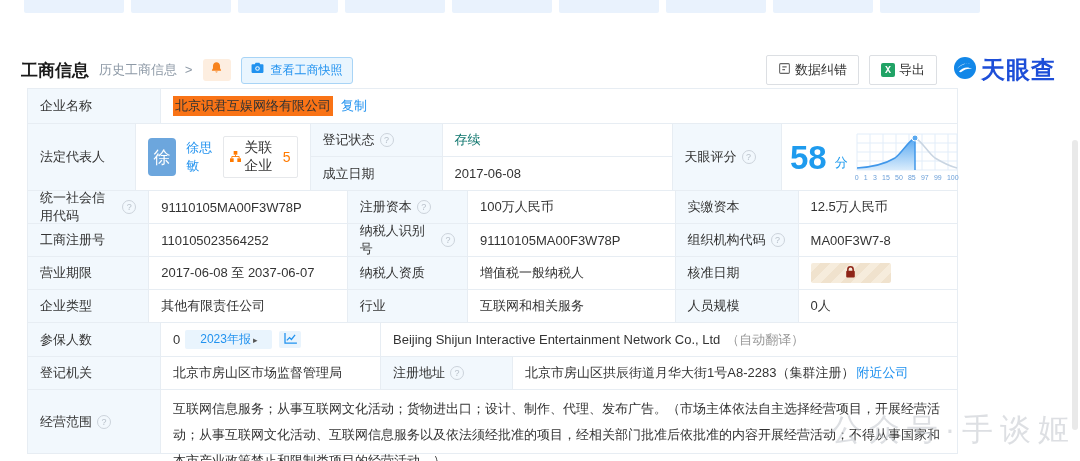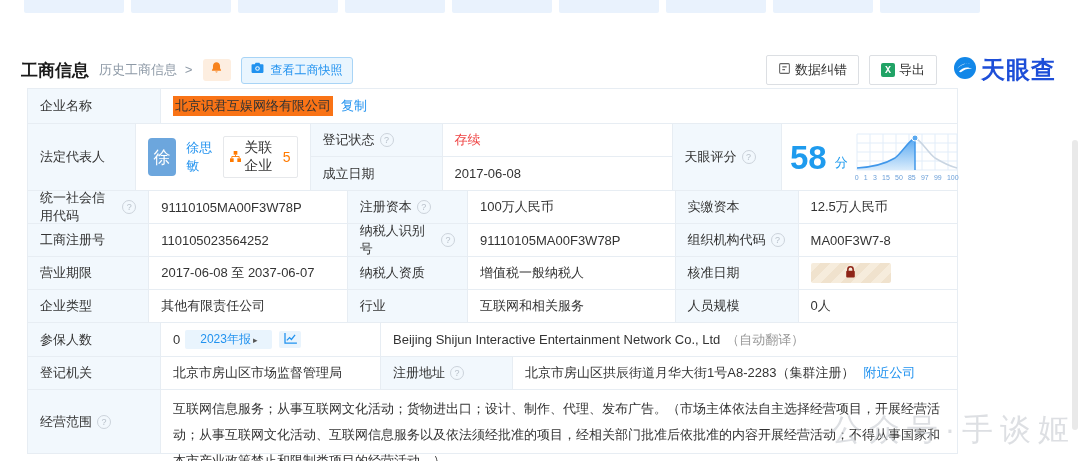--- a/index.html
+++ b/index.html
@@ -38,21 +38,21 @@
   .cell { border-right: 1px solid #e7edf3; border-bottom: 1px solid #e7edf3;
           display: flex; align-items: center; padding: 0 12px; color: #333; background: #fff; }
   .lab { background: #f2f8fd; gap: 5px; }
   .c-l1 { width: 133px; } .c-v1 { width: 220px; }
   .c-l2 { width: 132px; } .c-v2 { width: 230px; }
   .c-l3 { width: 135px; } .c-v3 { width: 176px; }
   .h33 { height: 33px; } .h34 { height: 34px; } .h35 { height: 35px; }
   .h67 { height: 67px; } .h64 { height: 64px; }
   .span-rest { flex: 1; }
   .link { color: #2192ef; cursor: pointer; }
-  .green { color: #ef4444; }
+  .green { color: #0f766e; }
   .gray { color: #999; }
   .help { width: 14px; height: 14px; min-width: 14px; border: 1px solid #ccd3db; border-radius: 50%;
           color: #b8c0ca; font-size: 9px; line-height: 12px; text-align: center; cursor: pointer; }
 
   .avatar { width: 38px; height: 38px; background: #6ca6dd; border-radius: 4px; color: #fff;
             font-size: 17px; display: flex; align-items: center; justify-content: center;
             margin-right: 10px; cursor: pointer; }
   .rel-badge { display: flex; align-items: center; gap: 3px; border: 1px solid #e6e8eb;
                border-radius: 2px; padding: 2px 6px; margin-left: 8px; font-size: 14px;
                color: #333; cursor: pointer; background: #fff; }
@@ -325,21 +325,21 @@
 
     <div class="row">
       <div class="cell lab c-l1 h33">登记机关</div>
       <div class="cell c-v1 h33">北京市房山区市场监督管理局</div>
       <div class="cell lab c-l2 h33">
         <span>注册地址</span>
         <span class="help">?</span>
       </div>
       <div class="cell span-rest h33">
         <span>北京市房山区拱辰街道月华大街1号A8-2283（集群注册）</span>
-        <span class="link" style="margin-left:9px">附近公司</span>
+        <span class="link" style="margin-left:2px">附近公司</span>
       </div>
     </div>
 
     <div class="row">
       <div class="cell lab c-l1 h64" style="align-items:center">
         <span>经营范围</span>
         <span class="help">?</span>
       </div>
       <div class="cell span-rest h64 scope-val">互联网信息服务；从事互联网文化活动；货物进出口；设计、制作、代理、发布广告。（市场主体依法自主选择经营项目，开展经营活动；从事互联网文化活动、互联网信息服务以及依法须经批准的项目，经相关部门批准后依批准的内容开展经营活动；不得从事国家和本市产业政策禁止和限制类项目的经营活动。）</div>
     </div>

